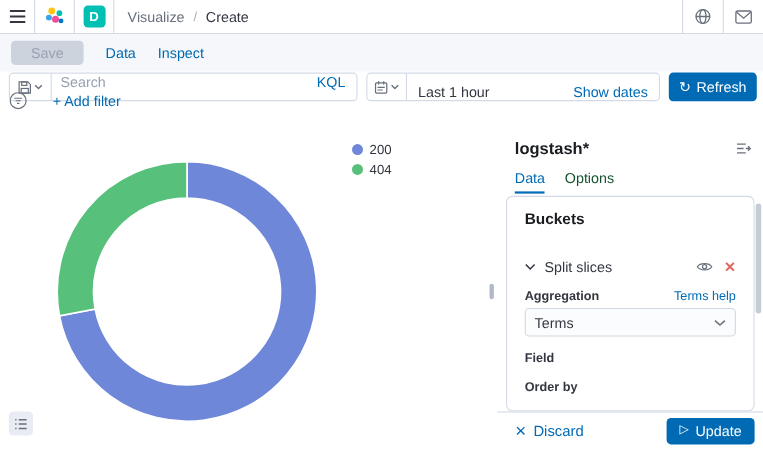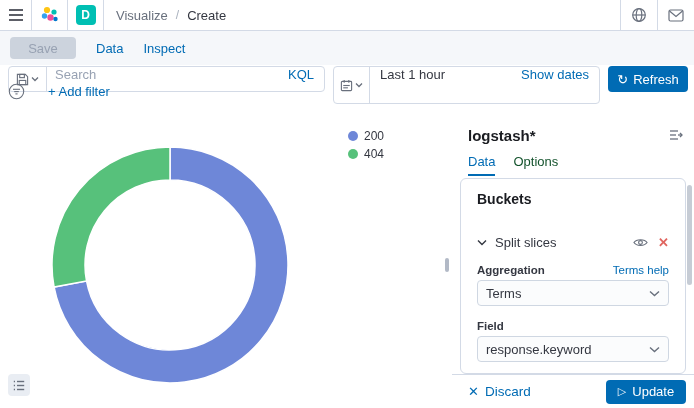--- a/index.html
+++ b/index.html
@@ -34,40 +34,40 @@
 
   
   .query-group { position:absolute; left:8px; top:66px; width:317px; height:26px;
     border:1px solid #d3dae6; border-radius:4px; background:#fff; display:flex; align-items:flex-start; }
   .saved-query-btn { width:38px; height:100%; border-right:1px solid #d3dae6; display:flex;
     align-items:center; justify-content:center; gap:2px; }
   .search-input { flex:1; min-width:0; border:none; outline:none; font-size:13px; padding:0 8px;
     color:#343741; background:transparent; font-family:inherit; }
   .search-input::placeholder { color:#98a2b3; }
   .kql-label { padding-right:10px; font-size:13px; color:#006BB4; }
-  .date-group { position:absolute; left:333px; top:66px; width:267px; height:38px;
-    border:1px solid #d3dae6; border-radius:4px; background:#fff; display:flex; align-items:flex-start; }
+  .date-group { position:absolute; left:333px; top:66px; width:267px; height:26px;
+    border:1px solid #d3dae6; border-radius:4px; background:#fff; display:flex; align-items:flex-end; }
   .cal-btn { width:36px; height:100%; border-right:1px solid #d3dae6; display:flex;
     align-items:center; justify-content:center; gap:2px; }
   .time-text { padding-left:10px; font-size:13px; color:#343741; }
   .show-dates { margin-left:auto; padding-right:10px; font-size:13px; color:#006BB4; }
   .refresh-btn { position:absolute; left:608px; top:66px; width:80px; height:26px;
     background:#006BB4; border-radius:4px; color:#fff; font-size:13px; font-weight:500;
     display:flex; align-items:center; justify-content:center; gap:5px; }
   .refresh-glyph { font-size:13px; line-height:1; }
 
   
   .filter-row { position:absolute; left:8px; top:82px; height:18px; display:flex;
     align-items:center; gap:7px; }
   .filter-dash { width:9px; border-top:1px solid #d3dae6; }
   .add-filter { font-size:13px; color:#006BB4; }
 
   
   #donut-svg { position:absolute; left:50px; top:145px; }
-  .legend { position:absolute; left:348px; top:129px; display:flex; flex-direction:column; gap:4px; }
+  .legend { position:absolute; left:320px; top:129px; display:flex; flex-direction:column; gap:4px; }
   .legend-item { display:flex; align-items:center; gap:6px; }
   .legend-dot { width:10px; height:10px; border-radius:50%; }
   .legend-label { font-size:12px; color:#343741; }
   .legend-toggle { position:absolute; left:8px; top:374px; width:22px; height:22px;
     background:#e9edf3; border-radius:4px; display:flex; align-items:center; justify-content:center; }
   .resize-handle { position:absolute; left:445px; top:258px; width:4px; height:14px;
     background:#98a2b3; border-radius:2px; opacity:.75; }
 
   
   .editor-panel { position:absolute; left:452px; top:118px; width:242px; height:290px; background:#fff; }
@@ -278,26 +278,20 @@
       <div class="select-box">
         <span>Terms</span>
         <svg class="icn" width="11" height="7" viewBox="0 0 11 7" fill="none" stroke="#69707d" stroke-width="1.4">
           <polyline points="1,1.5 5.5,5.5 10,1.5"></polyline>
         </svg>
       </div>
 
       <div class="form-label-row">
         <span class="form-label">Field</span>
       </div>
-      <div class="select-box">
-        <span>response.keyword</span>
-        <svg class="icn" width="11" height="7" viewBox="0 0 11 7" fill="none" stroke="#69707d" stroke-width="1.4">
-          <polyline points="1,1.5 5.5,5.5 10,1.5"></polyline>
-        </svg>
-      </div>
 
       <div class="form-label-row">
         <span class="form-label">Order by</span>
       </div>
 
     </div>
 
     <div class="scroll-thumb"></div>
 
     <div class="panel-footer">

